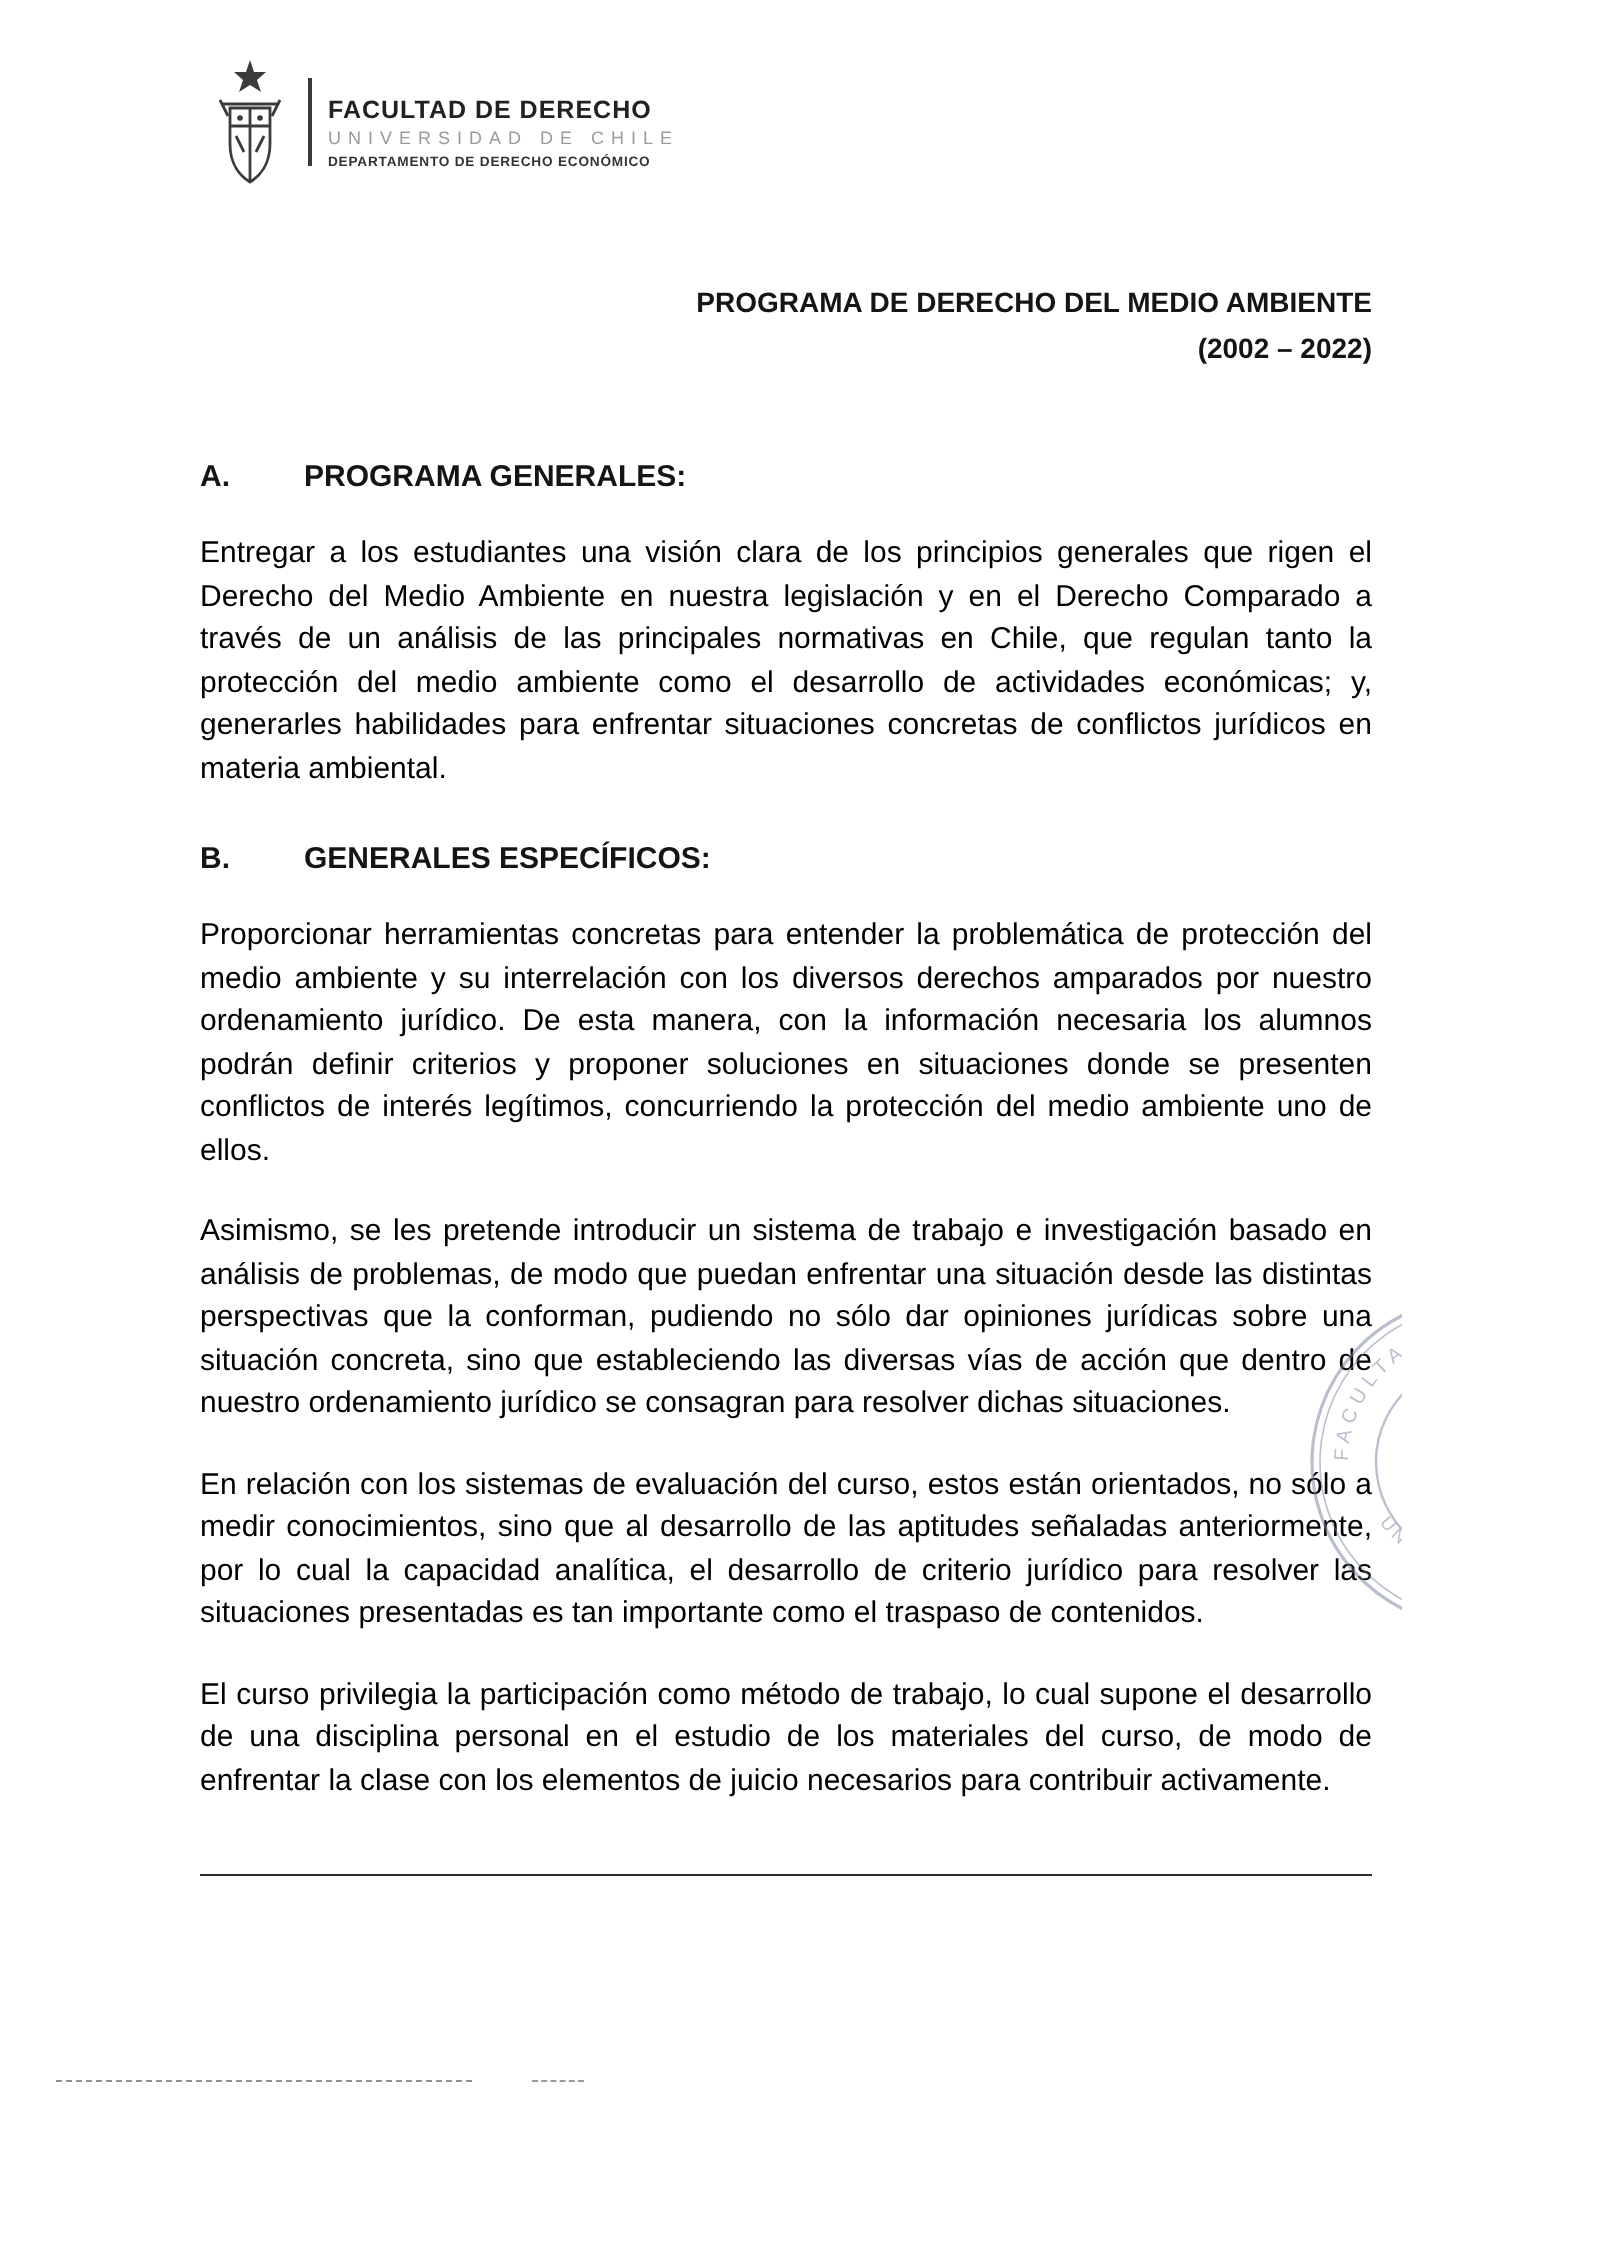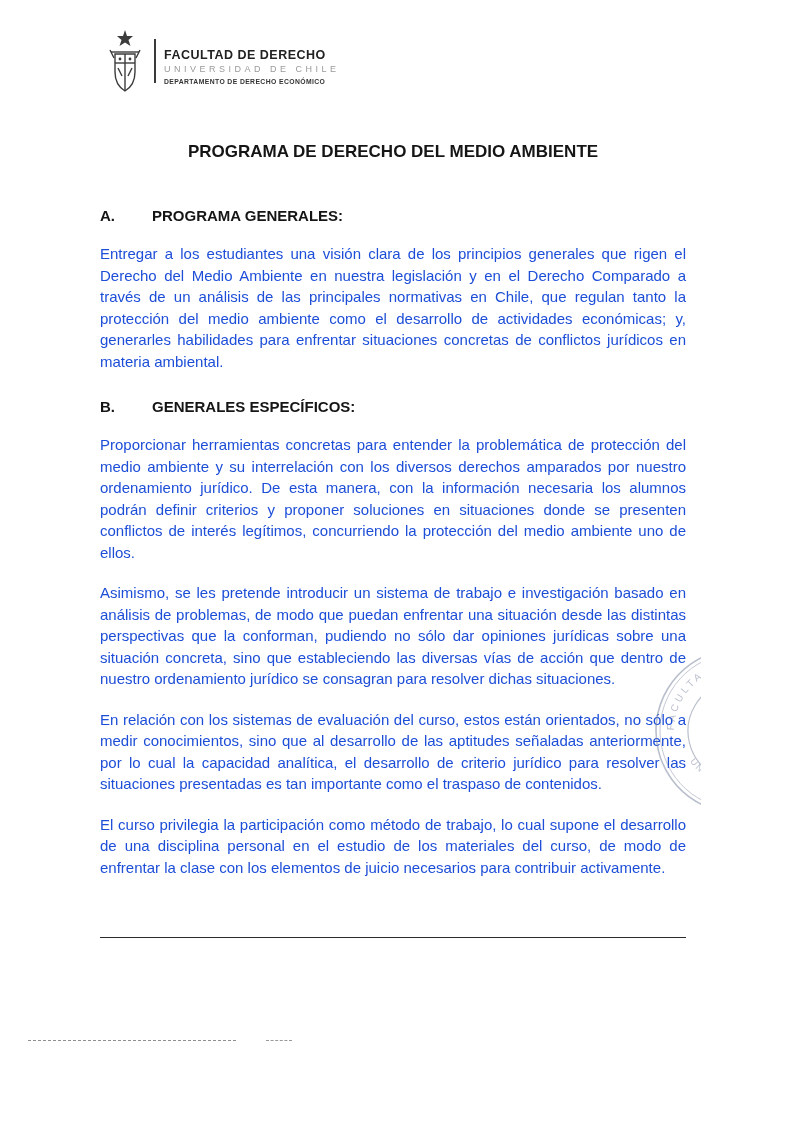--- a/index.html
+++ b/index.html
@@ -60,43 +60,43 @@
 
   
   .content {
     position: absolute;
     left: 100px;
     top: 0;
     width: 586px;
   }
   .doc-title {
     margin-top: 140px;
-    text-align: center;
-    font-size: 17px;
+    text-align: right;
+    font-size: 14px;
     font-weight: bold;
     line-height: 23px;
     color: #151515;
   }
   .section-heading {
     display: flex;
     font-size: 15px;
     font-weight: bold;
     margin-top: 44px;
     color: #151515;
   }
   .section-heading .sec-letter {
     width: 52px;
     flex: 0 0 auto;
   }
   .para {
     margin-top: 19px;
     font-size: 15px;
     line-height: 21.5px;
     text-align: justify;
-    color: #1d4ed8;
+    color: #000000;
   }
 
   
   .bottom-rule {
     position: absolute;
     left: 100px;
     top: 937px;
     width: 586px;
     height: 0;
     border-top: 1.5px solid #2b2b2b;
@@ -161,20 +161,21 @@
     <div class="org-block">
       <div class="org-faculty">FACULTAD DE DERECHO</div>
       <div class="org-university">UNIVERSIDAD DE CHILE</div>
       <div class="org-department">DEPARTAMENTO DE DERECHO ECONÓMICO</div>
     </div>
   </header>
 
   <main class="content">
     <div class="doc-title">
       <div>PROGRAMA DE DERECHO DEL MEDIO AMBIENTE</div>
+      <div>(2002 – 2022)</div>
     </div>
 
     <div class="section-heading">
       <span class="sec-letter">A.</span>
       <span>PROGRAMA GENERALES:</span>
     </div>
     <p class="para">Entregar a los estudiantes una visión clara de los principios generales que rigen el Derecho del Medio Ambiente en nuestra legislación y en el Derecho Comparado a través de un análisis de las principales normativas en Chile, que regulan tanto la protección del medio ambiente como el desarrollo de actividades económicas; y, generarles habilidades para enfrentar situaciones concretas de conflictos jurídicos en materia ambiental.</p>
 
     <div class="section-heading" style="margin-top:26px;">
       <span class="sec-letter">B.</span>

